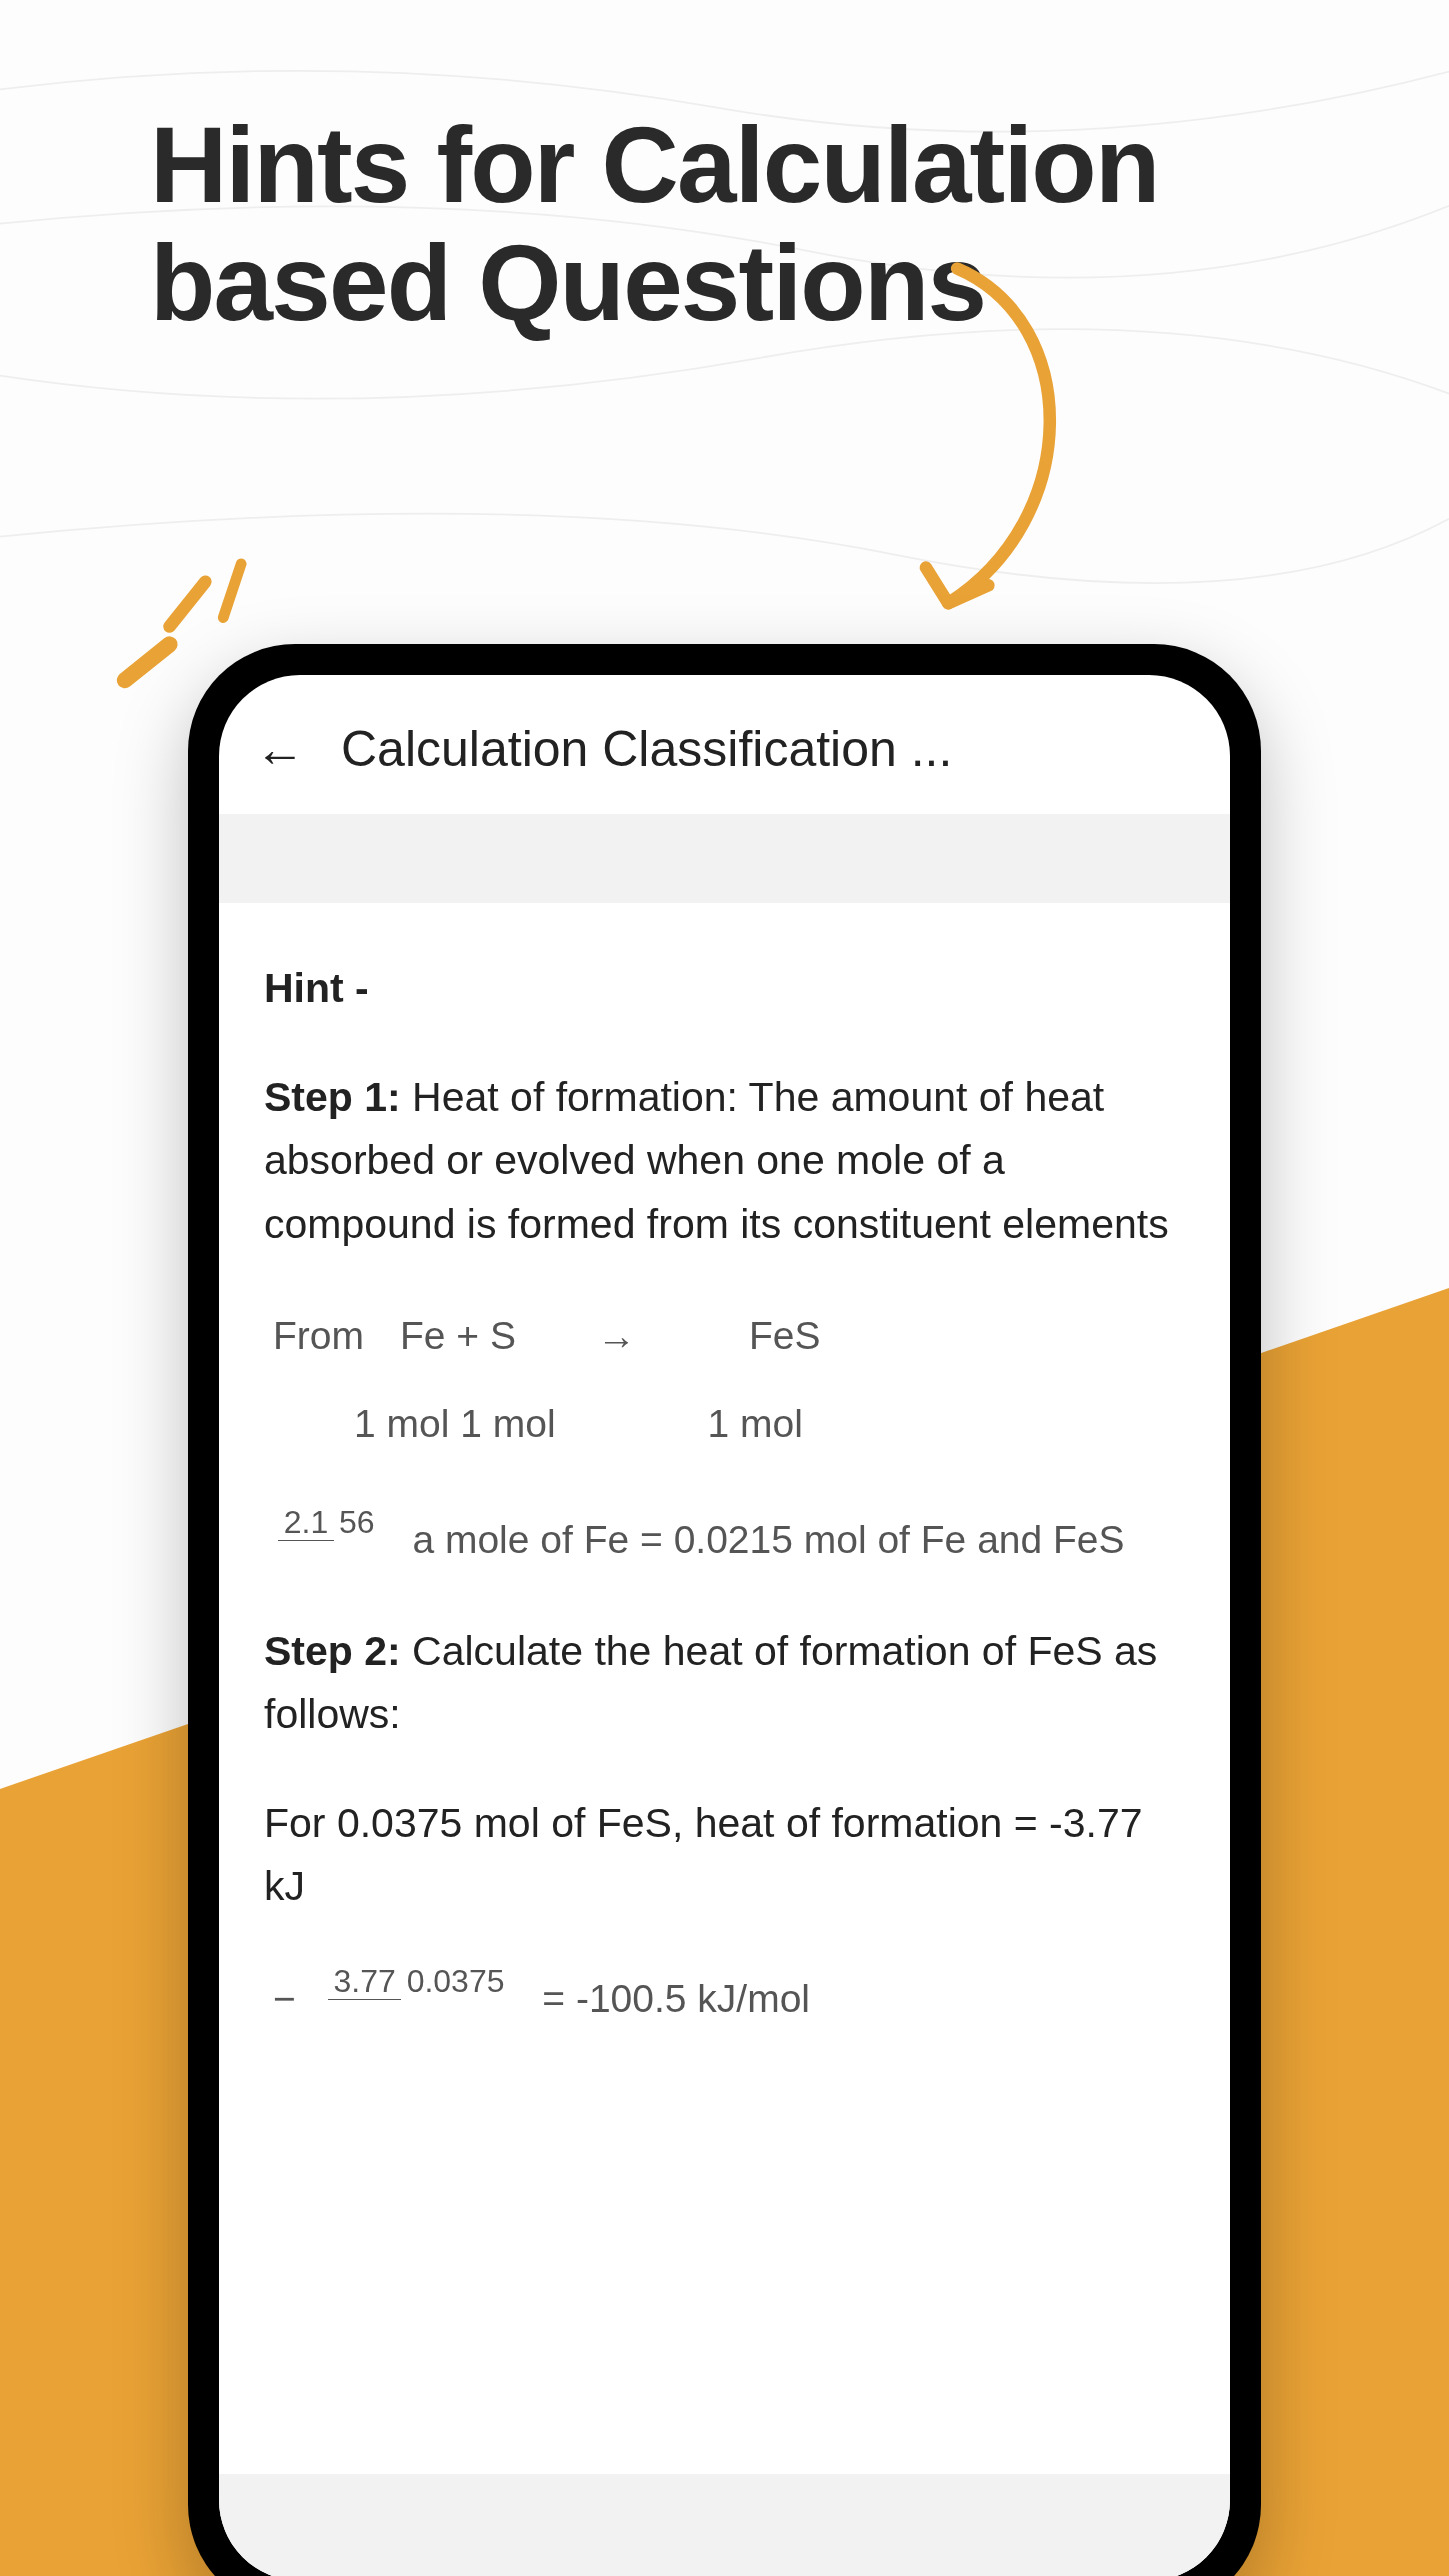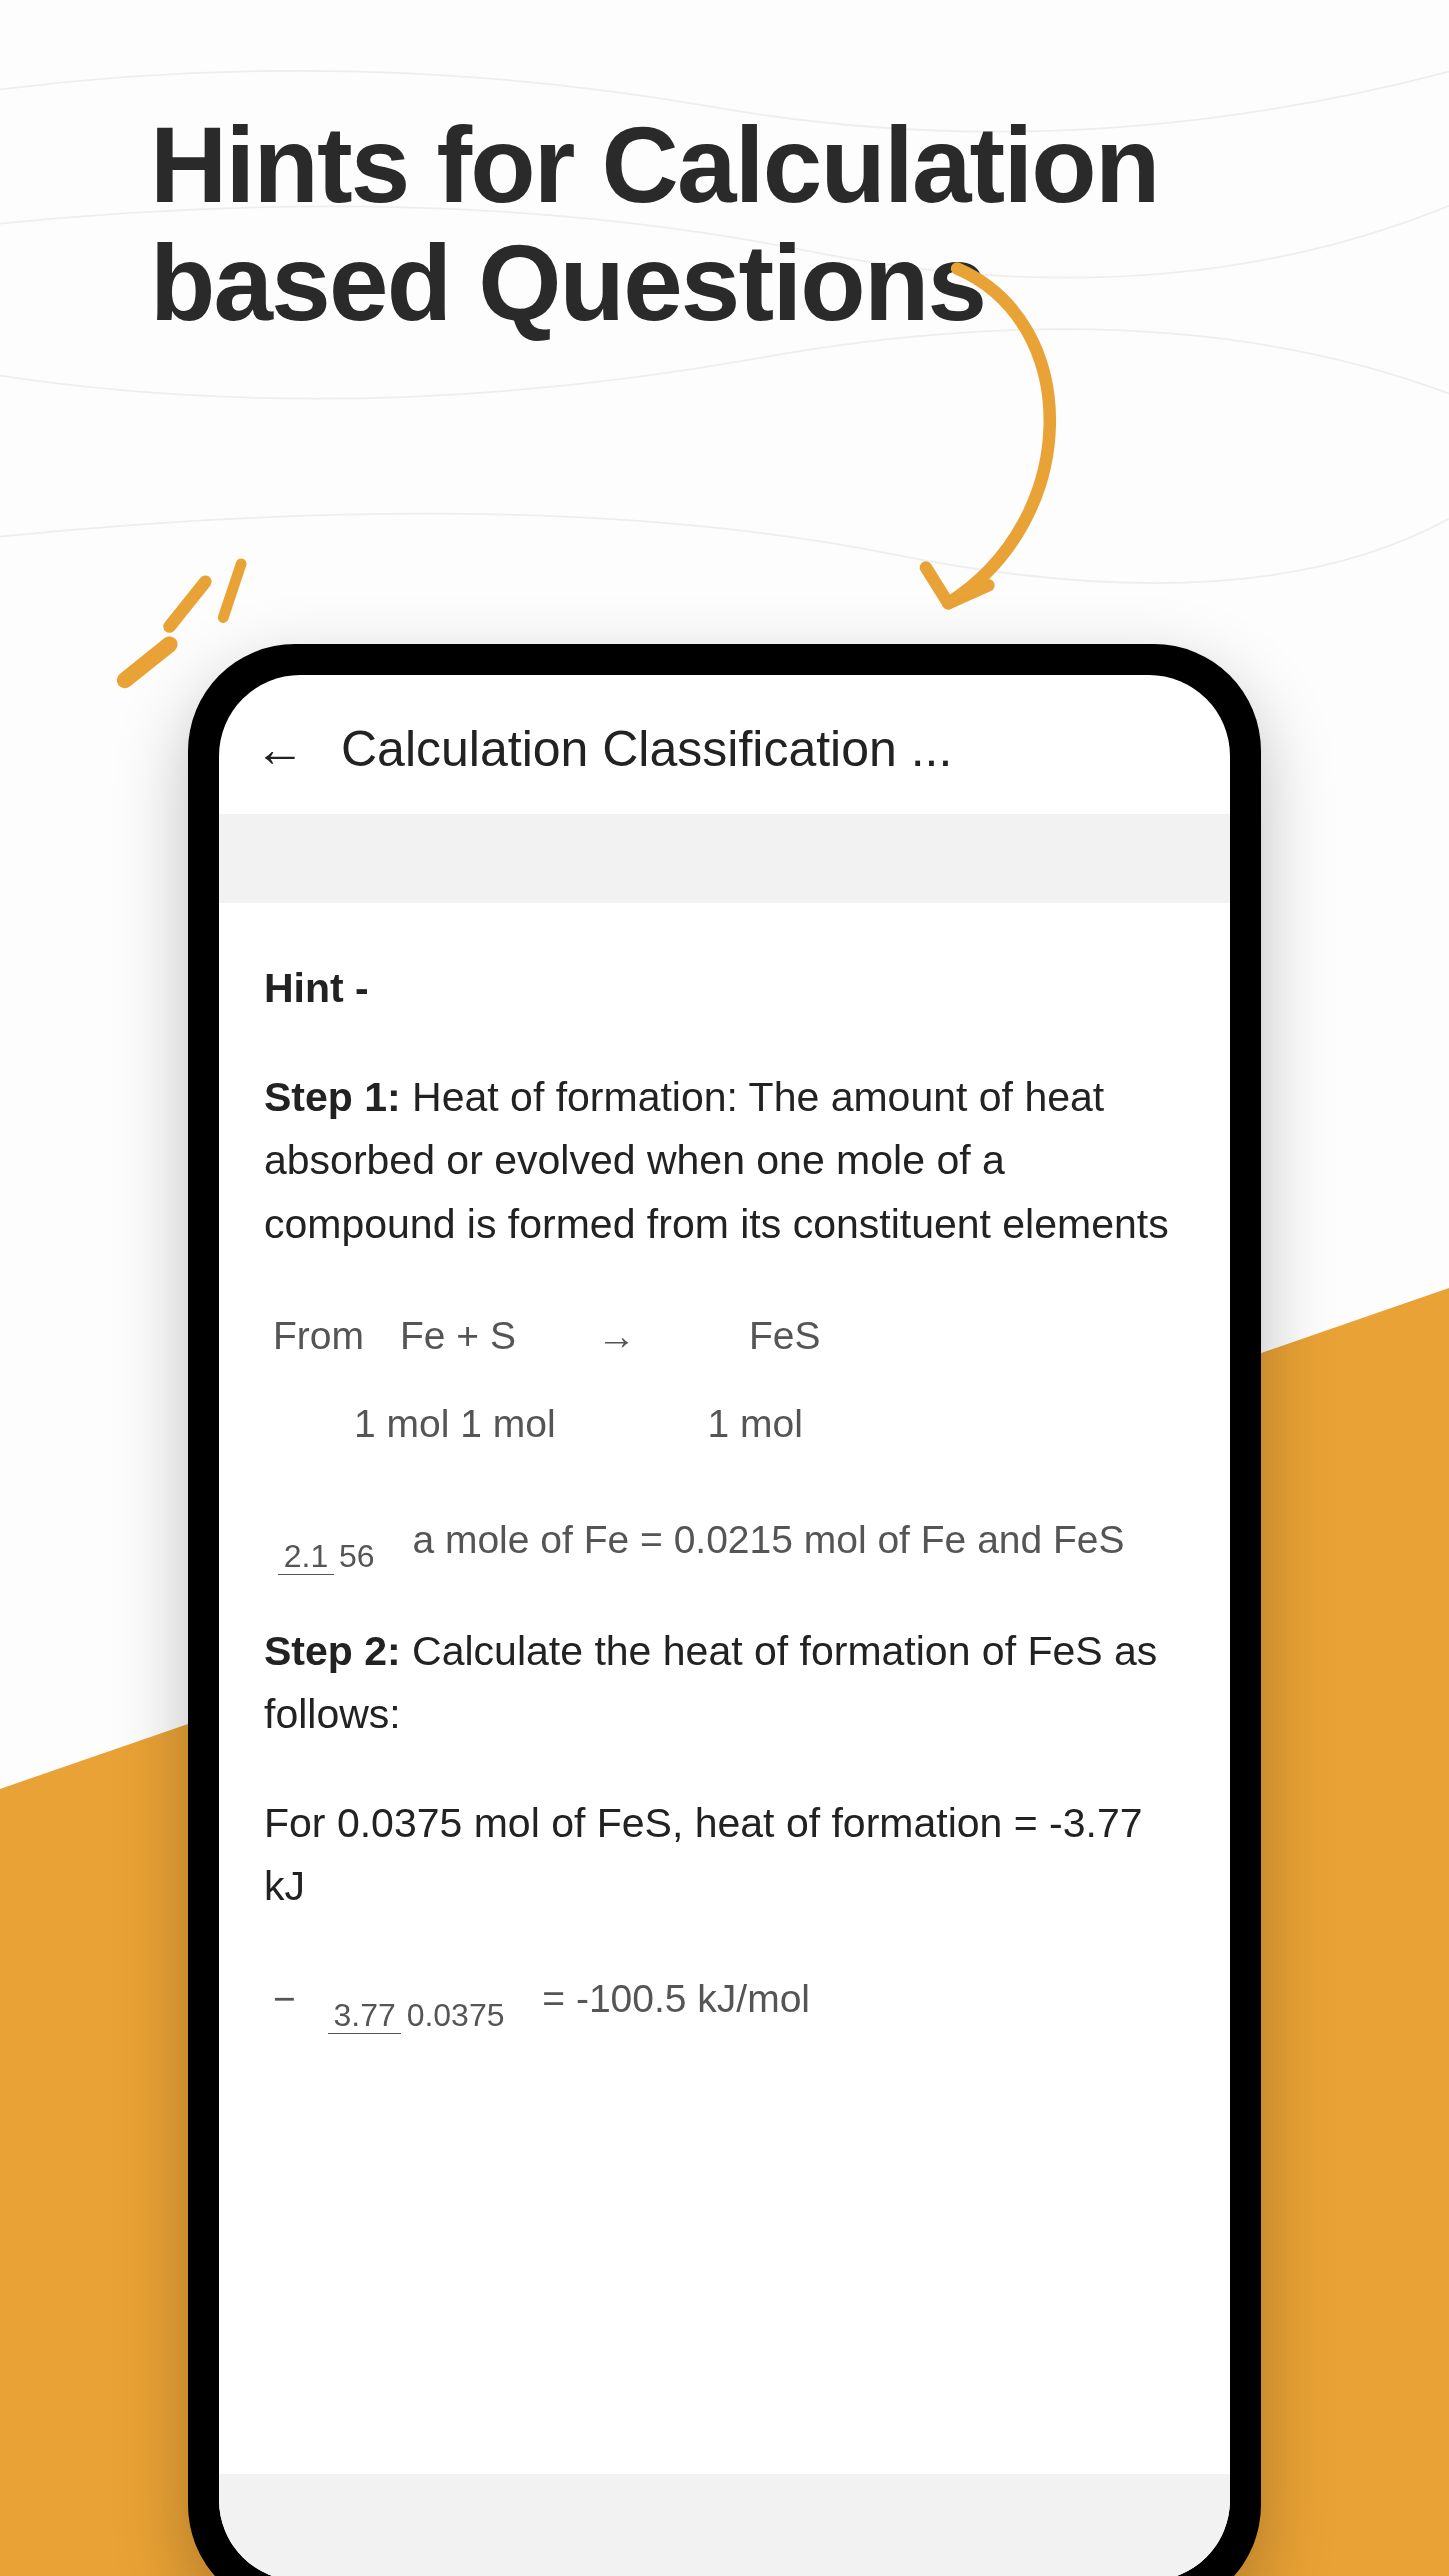--- a/index.html
+++ b/index.html
@@ -106,21 +106,21 @@
   }
   .step-label { font-weight: 800; }
   .eq-block {
     color: #555;
     margin: 27px 9px 45px 9px;
     font-size: 39px;
     line-height: 1.8;
   }
   .eq-row {
     display: flex;
-    align-items: flex-end;
+    align-items: flex-start;
     gap: 27px;
     flex-wrap: wrap;
   }
   .eq-indent { margin-left: 81px; }
   .frac {
     display: inline-flex;
     flex-direction: row;
     align-items: center;
     vertical-align: middle;
     font-size: 32px;

